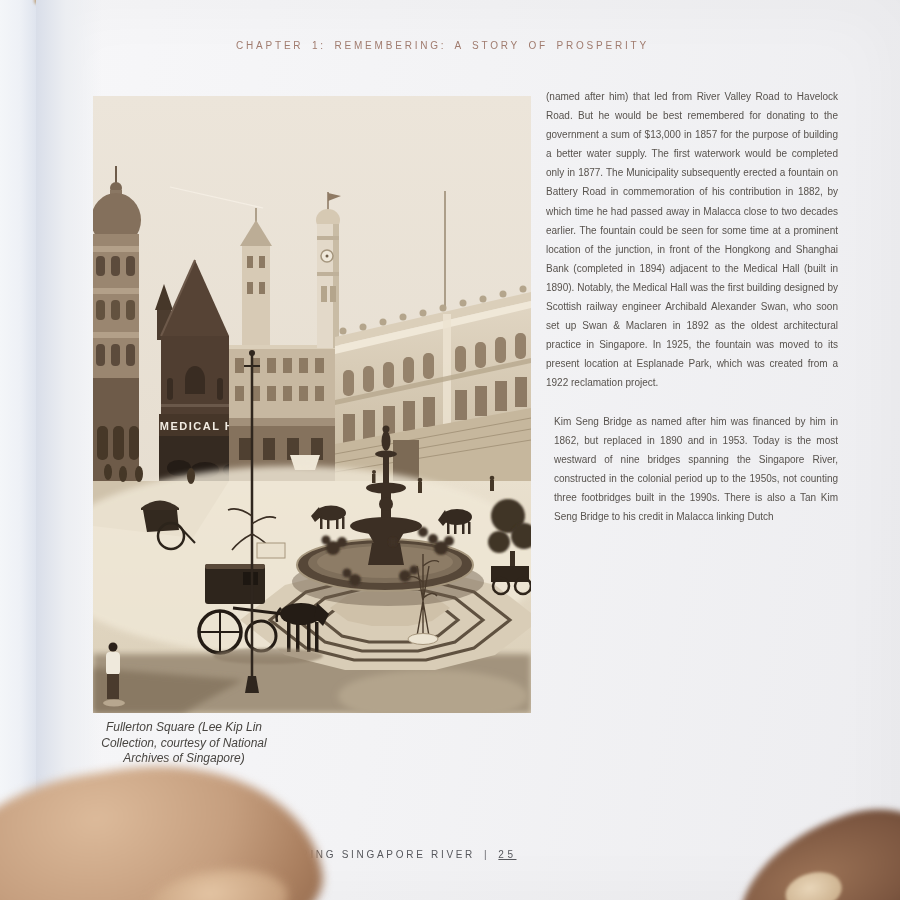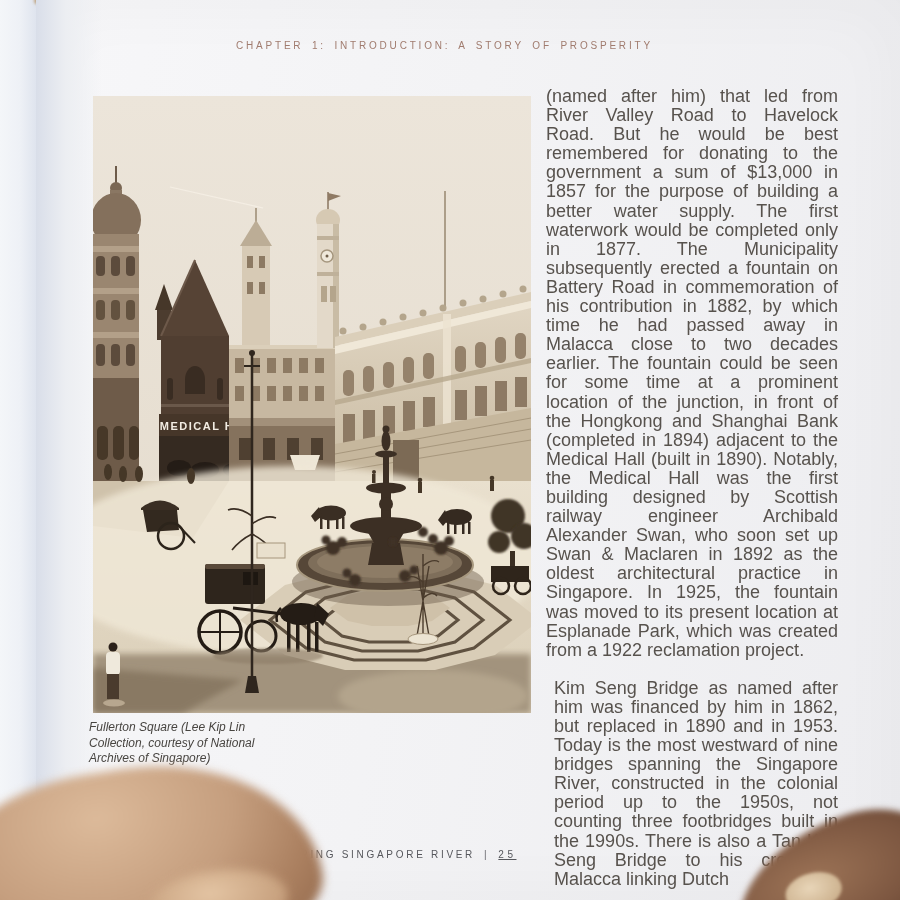--- a/index.html
+++ b/index.html
@@ -15,25 +15,25 @@
   .page-curve{position:absolute;left:36px;top:0;width:66px;height:900px;
     background:linear-gradient(90deg,#d9dee9 0%,#eceef2 45%,rgba(250,250,251,0) 100%);}
   .tan-wedge{position:absolute;left:34px;top:-16px;width:150px;height:28px;
     background:linear-gradient(#d3b386,#a2835c);border-radius:50%;
     transform:rotate(-2deg);filter:blur(1.5px);}
 
   
   .chapter-header{position:absolute;left:236px;top:40px;width:430px;
     font-size:10px;letter-spacing:2.8px;word-spacing:3px;color:#a07b6e;white-space:nowrap;}
   .body-col{position:absolute;left:546px;top:87px;width:292px;
-    font-size:18px;line-height:19.1px;color:#57524d;text-align:justify;}
+    font-size:10px;line-height:19.1px;color:#57524d;text-align:justify;}
   .body-col p{margin:0;}
   .body-col p + p{margin-top:19px;margin-left:8px;}
   .photo-caption{position:absolute;left:89px;top:720px;width:190px;
-    font-style:italic;font-size:12px;line-height:15.5px;color:#474440;}
+    font-style:italic;font-size:12px;line-height:15.5px;color:#474440;text-align:center;}
   .page-footer{position:absolute;left:231px;top:849px;white-space:nowrap;
     font-size:10px;letter-spacing:2.7px;color:#56575c;}
   .page-footer .sep{margin:0 9px;color:#6a6b70;}
   .page-footer .pagenum{letter-spacing:3.5px;text-decoration:underline;}
 
   
   .photo-frame{position:absolute;left:93px;top:96px;width:438px;height:617px;overflow:hidden;}
   .photo-frame svg{display:block;}
 
   
@@ -55,21 +55,21 @@
 </head>
 <body>
 
 <div class="scene">
 
   <div class="pages-edge"></div>
   <div class="tan-wedge"></div>
   <div class="page"></div>
   <div class="page-curve"></div>
 
-  <div class="chapter-header">CHAPTER 1: INTRODUCTION: A STORY OF PROSPERITY</div>
+  <div class="chapter-header">CHAPTER 1: REMEMBERING: A STORY OF PROSPERITY</div>
 
   <div class="photo-frame">
   <svg width="438" height="617" viewBox="0 0 438 617" xmlns="http://www.w3.org/2000/svg">
     <defs>
       <linearGradient id="skyG" x1="0" y1="0" x2="0" y2="1">
         <stop offset="0" stop-color="#ece5da"></stop>
             <stop offset="1" stop-color="#e3dacb"></stop>
       </linearGradient>
       <linearGradient id="groundG" x1="0" y1="0" x2="0" y2="1">
         <stop offset="0" stop-color="#e9e0ce"></stop>

